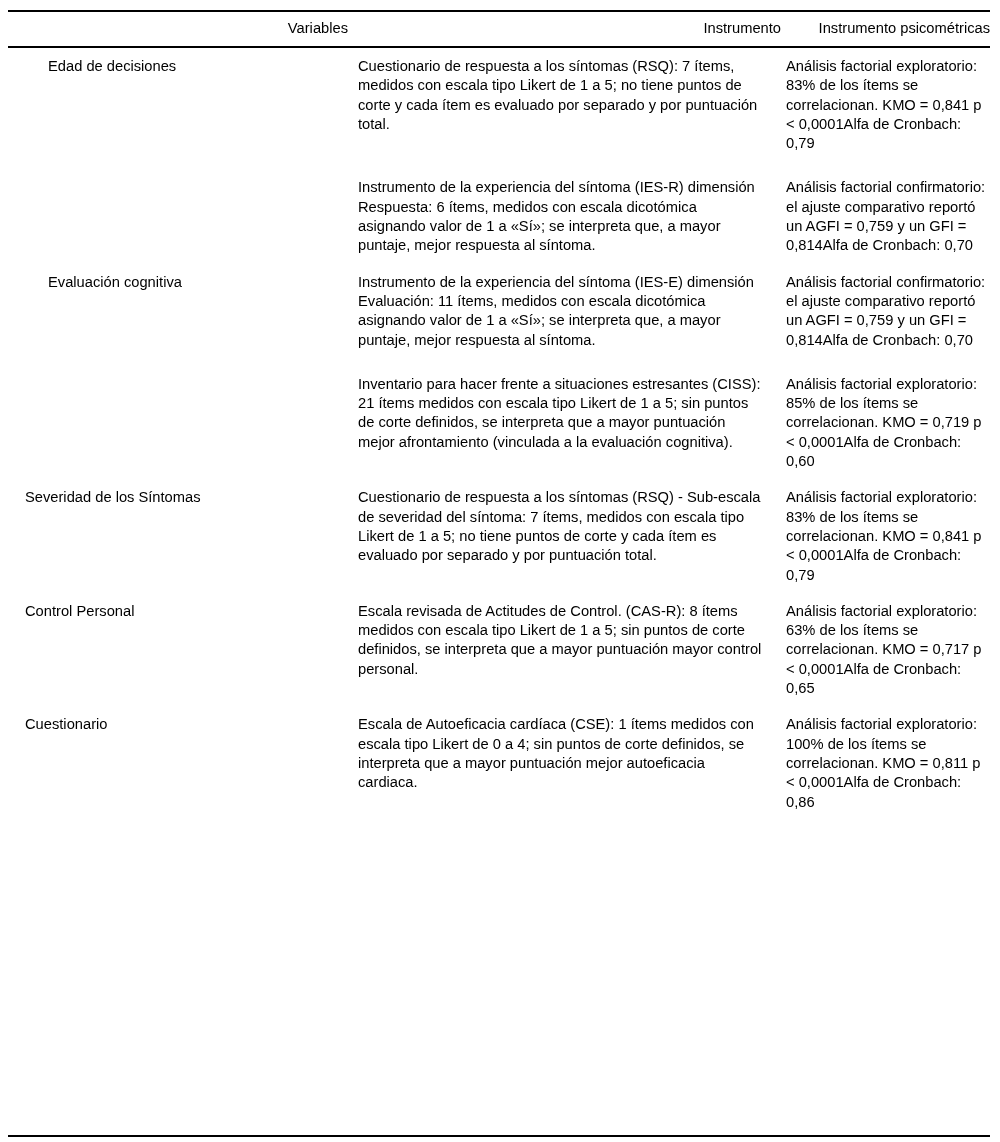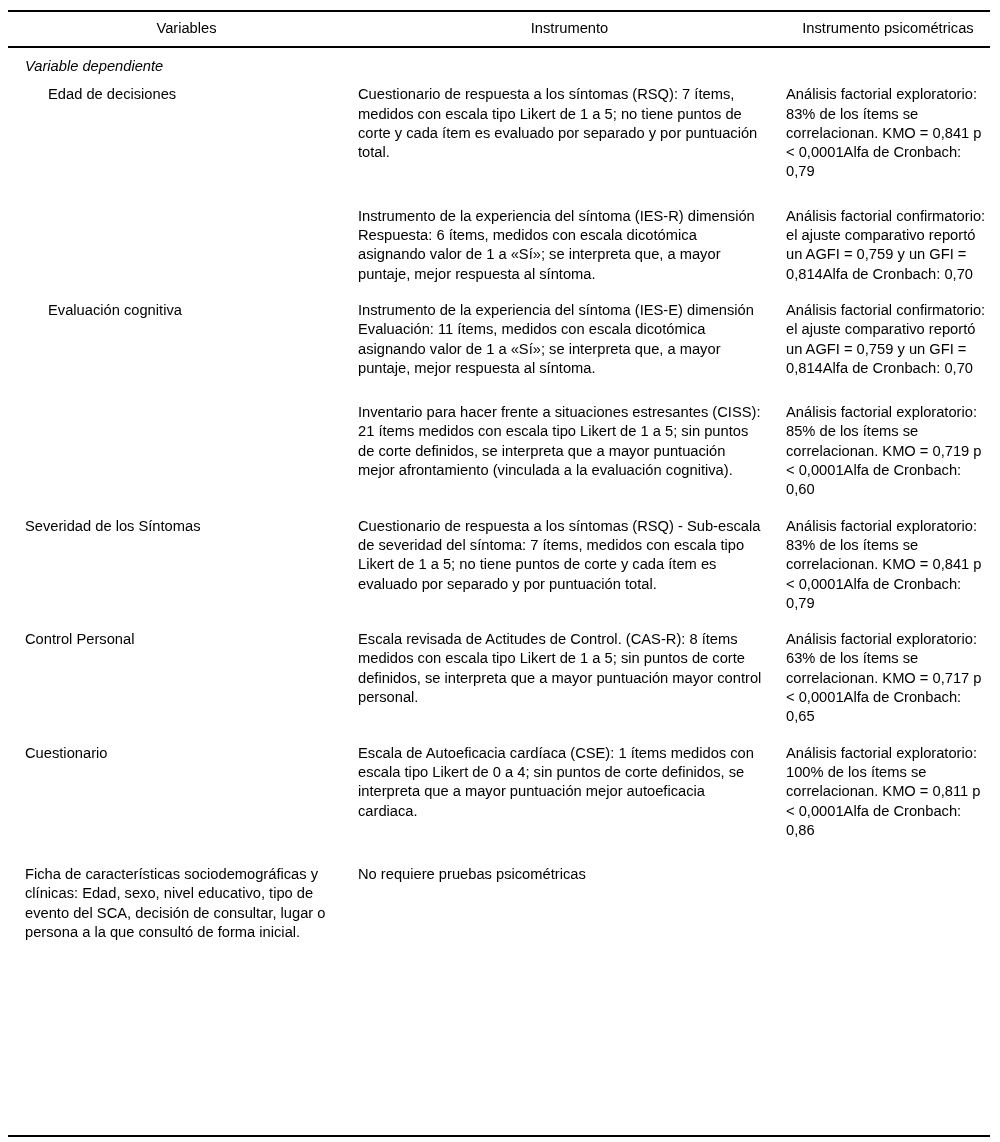--- a/index.html
+++ b/index.html
@@ -31,21 +31,21 @@
   }
 
   table.psy-table col.col-variables { width: 340px; }
   table.psy-table col.col-instrumento { width: 433px; }
   table.psy-table col.col-propiedades { width: 209px; }
 
   thead th {
     font-weight: normal;
     font-size: 14.7px;
     line-height: 19px;
-    text-align: center;
+    text-align: right;
     vertical-align: bottom;
     padding: 7px 0 8px 0;
     border-top: 2.2px solid #000;
     border-bottom: 2.2px solid #000;
   }
   thead th.c1 { padding-left: 17px; }
   thead th.c2 { padding-left: 10px; }
   thead th.c3 { padding-left: 5px; }
 
   tbody td {
@@ -111,25 +111,20 @@
     <thead>
       <tr>
         <th class="c1">Variables</th>
         <th class="c2">Instrumento</th>
         <th class="c3">Instrumento psicométricas</th>
       </tr>
     </thead>
 
     <tbody>
 
-      <tr class="group-row">
-        <td colspan="3">
-          <span class="group-label">Variable dependiente</span>
-        </td>
-      </tr>
 
       <tr class="data-row">
         <td class="cell-variable indented">Edad de decisiones</td>
         <td class="cell-instrumento">Cuestionario de respuesta a los síntomas (RSQ): 7 ítems, medidos con escala tipo Likert de 1 a 5; no tiene puntos de corte y cada ítem es evaluado por separado y por puntuación total.</td>
         <td class="cell-propiedades">Análisis factorial exploratorio: 83% de los ítems se correlacionan. KMO = 0,841 p &lt; 0,0001Alfa de Cronbach: 0,79</td>
       </tr>
 
       <tr class="spacer-row">
           <td></td>
           <td></td>
@@ -202,24 +197,19 @@
         <td class="cell-instrumento">Escala de Autoeficacia cardíaca (CSE): 1 ítems medidos con escala tipo Likert de 0 a 4; sin puntos de corte definidos, se interpreta que a mayor puntuación mejor autoeficacia cardiaca.</td>
         <td class="cell-propiedades">Análisis factorial exploratorio: 100% de los ítems se correlacionan. KMO = 0,811 p &lt; 0,0001Alfa de Cronbach: 0,86</td>
       </tr>
 
       <tr class="spacer-row">
           <td></td>
           <td></td>
           <td></td>
         </tr>
 
-      <tr class="data-row">
-        <td class="cell-variable">Ficha de características sociodemográficas y clínicas: Edad, sexo, nivel educativo, tipo de evento del SCA, decisión de consultar, lugar o persona a la que consultó de forma inicial.</td>
-        <td class="cell-instrumento">No requiere pruebas psicométricas</td>
-        <td class="cell-propiedades"></td>
-      </tr>
 
     </tbody>
   </table>
 
   <div class="bottom-rule"></div>
 
 </div>
 
 </body></html>

